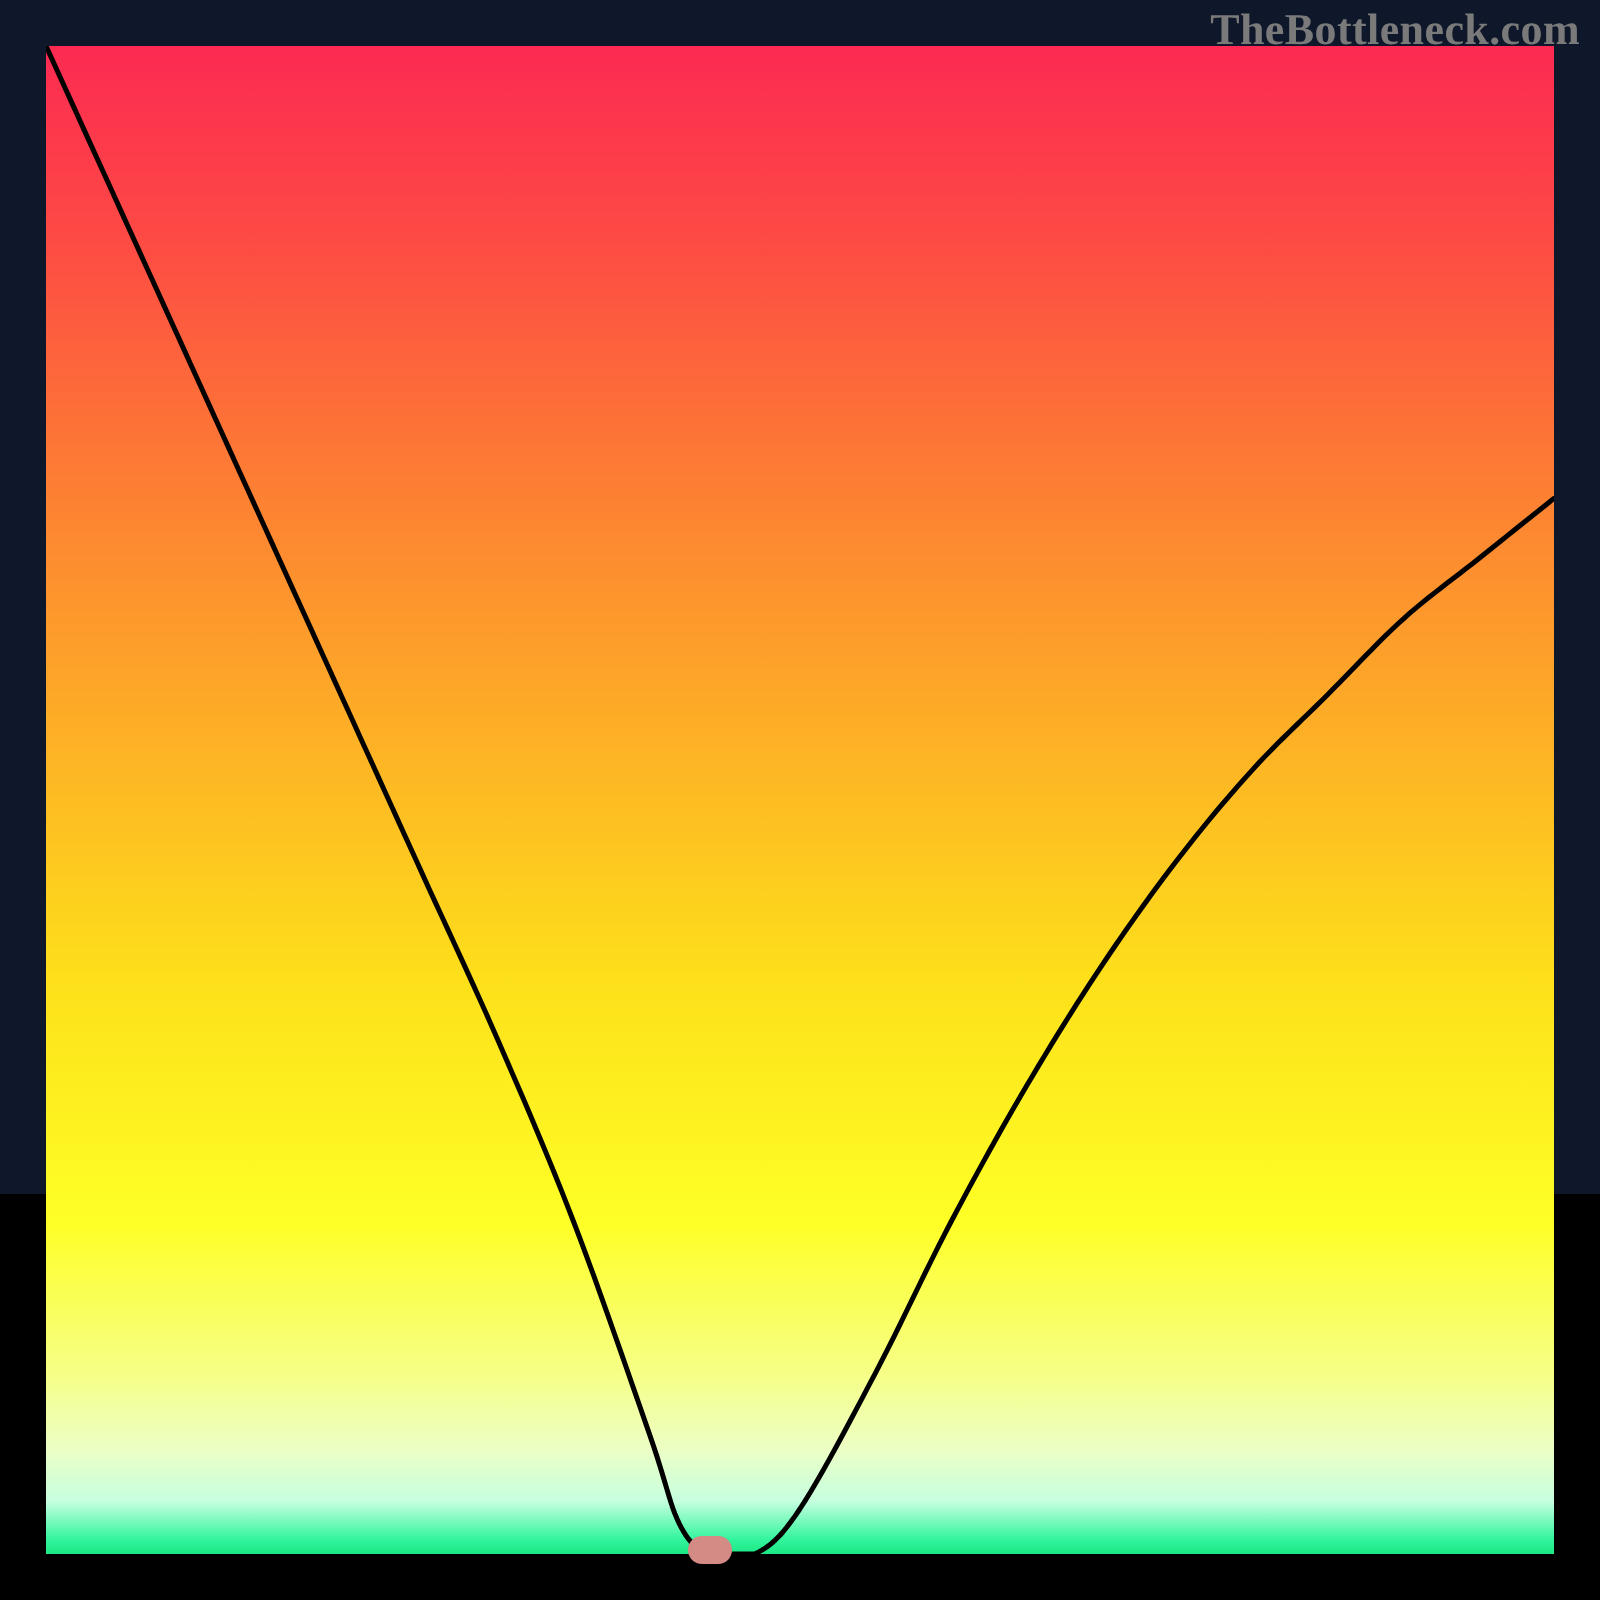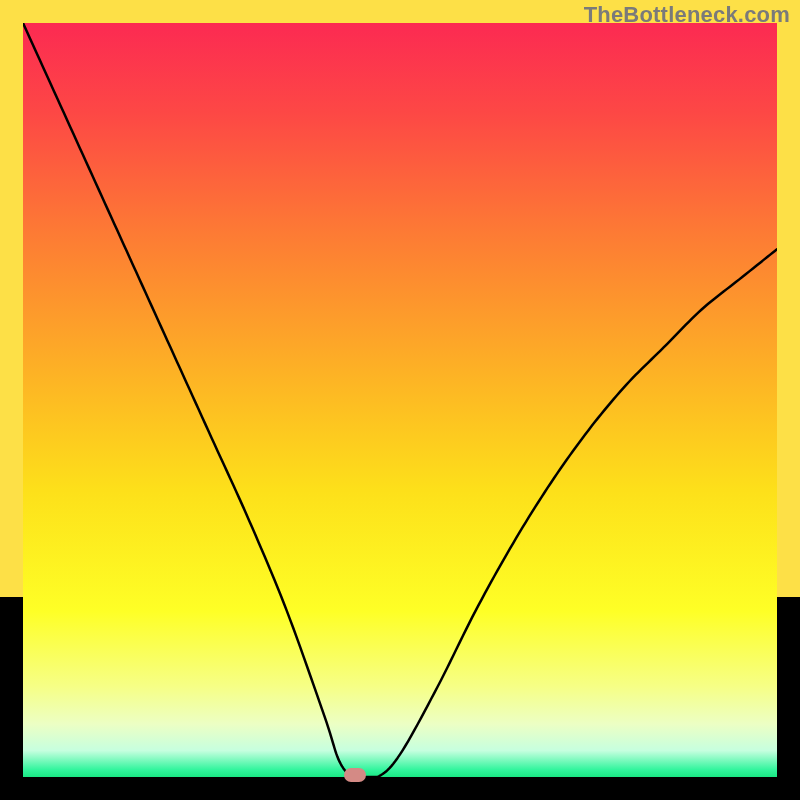--- a/index.html
+++ b/index.html
@@ -8,21 +8,22 @@
     width: 800px;
     height: 800px;
     background: #000;
     font-family: Arial, Helvetica, sans-serif;
     overflow: hidden;
   }
   .frame {
     position: relative;
     width: 800px;
     height: 597px;
-    background: #fde047;
+    background: #0f172a;
+    font-family: Liberation Serif, serif;
   }
   .watermark {
     position: absolute;
     top: 2px;
     right: 10px;
     color: #7a7a7a;
     font-size: 22px;
     font-weight: 600;
     letter-spacing: 0.2px;
     z-index: 10;

